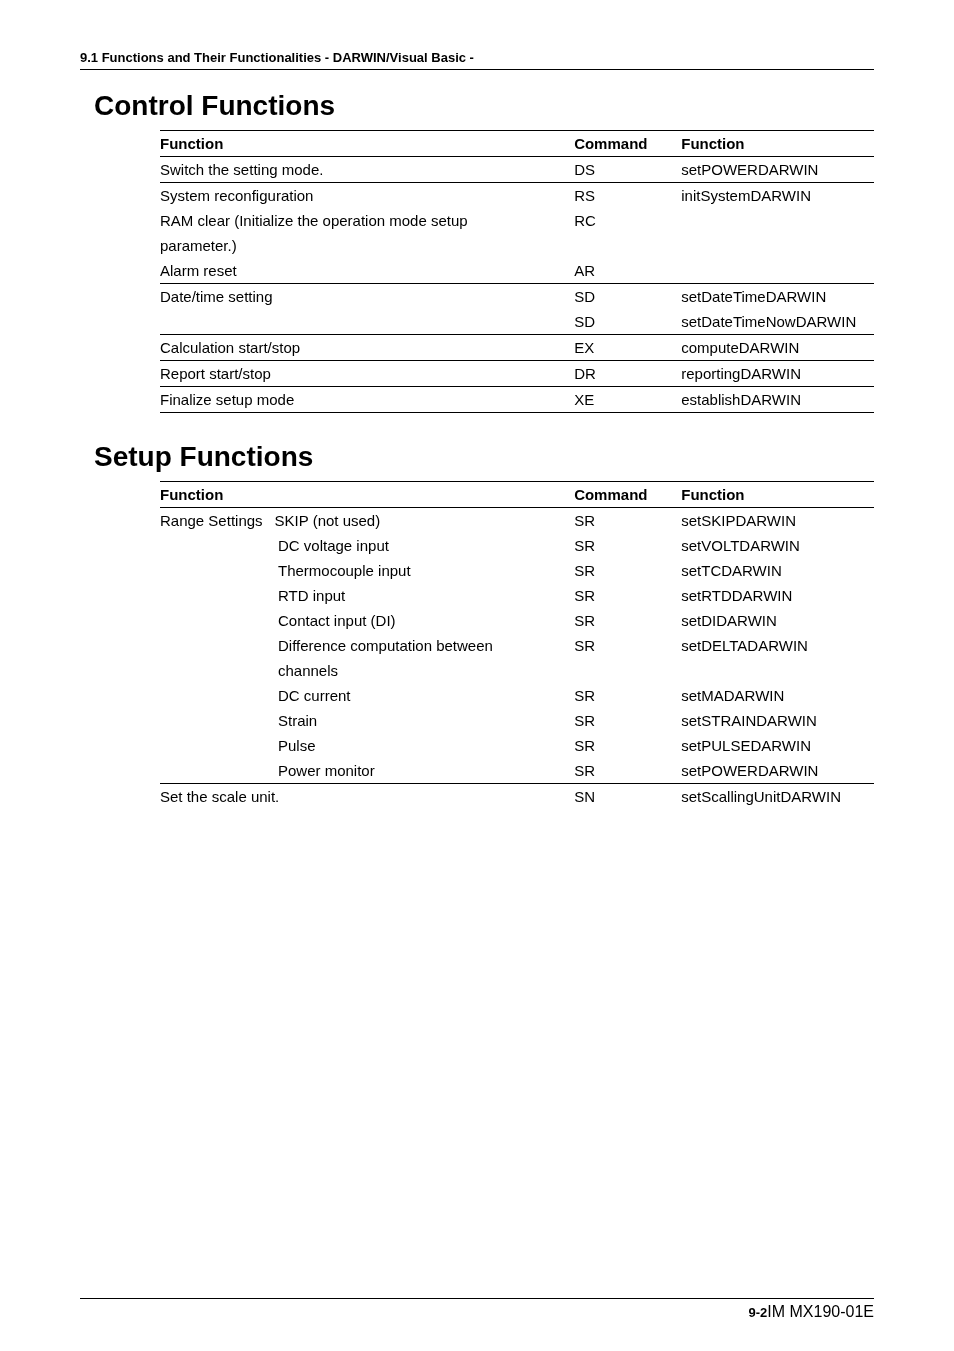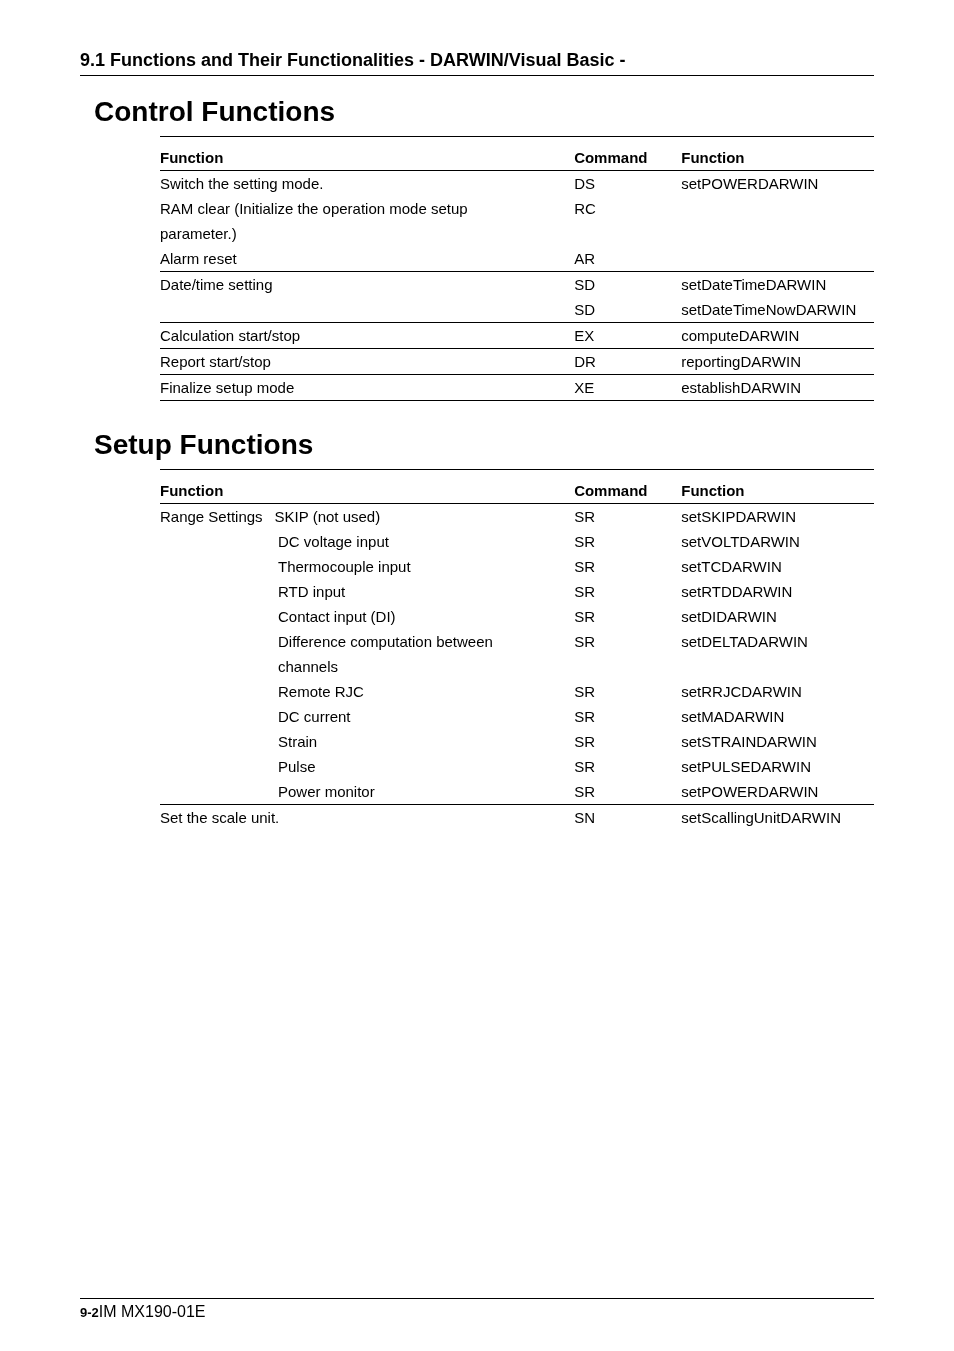--- a/index.html
+++ b/index.html
@@ -9,21 +9,21 @@
     }
     body {
       font-family: Arial, Helvetica, sans-serif;
       background: #fff;
       width: 954px;
       height: 1351px;
       position: relative;
       padding: 50px 80px 30px 80px;
     }
     .top-header-line {
-      font-size: 18px;
+      font-size: 13px;
       font-weight: bold;
       padding-bottom: 4px;
       border-bottom: 1.5px solid #000;
       margin-bottom: 20px;
     }
     .section-title {
       font-size: 28px;
       font-weight: bold;
       margin-bottom: 8px;
       margin-left: 14px;
@@ -36,21 +36,21 @@
     table {
       border-collapse: collapse;
       width: 100%;
       font-size: 15px;
     }
     th {
       text-align: left;
       font-weight: bold;
       border-top: 1.5px solid #000;
       border-bottom: 1.5px solid #000;
-      padding: 12px 8px 4px 0;
+      padding: 4px 8px 4px 0;
     }
     td {
       padding: 4px 8px 4px 0;
       vertical-align: top;
     }
     tr.sep td {
       border-top: 1px solid #000;
     }
     tr.last td {
       border-bottom: 1.5px solid #000;
@@ -62,21 +62,21 @@
       padding-left: 118px;
     }
     .footer {
       position: absolute;
       bottom: 30px;
       left: 80px;
       right: 80px;
       border-top: 1.5px solid #000;
       padding-top: 4px;
       display: flex;
-      justify-content: flex-start;
+      justify-content: flex-end;
       align-items: center;
     }
     .footer .page {
       font-size: 13px;
       font-weight: bold;
     }
     .footer .doc {
       font-size: 16px;
       font-weight: normal;
     }
@@ -96,20 +96,25 @@
         <th class="col-cmd">Command</th>
         <th class="col-fn2">Function</th>
       </tr>
     </thead>
     <tbody id="tbody1">
         <tr class="sep">
           <td>Switch the setting mode.</td>
           <td>DS</td>
           <td>setPOWERDARWIN</td>
         </tr>
+        <tr class="sep">
+          <td>System reconfiguration</td>
+          <td>RS</td>
+          <td>initSystemDARWIN</td>
+        </tr>
         <tr>
           <td>RAM clear (Initialize the operation mode setup</td>
           <td>RC</td>
           <td></td>
         </tr>
         <tr>
           <td>parameter.)</td>
           <td></td>
           <td></td>
         </tr>
@@ -188,25 +193,20 @@
           <td class="indent">Difference computation between</td>
           <td>SR</td>
           <td>setDELTADARWIN</td>
         </tr>
         <tr>
           <td class="indent">channels</td>
           <td></td>
           <td></td>
         </tr>
         <tr>
-          <td class="indent">Remote RJC</td>
-          <td>SR</td>
-          <td>setRRJCDARWIN</td>
-        </tr>
-        <tr>
           <td class="indent">DC current</td>
           <td>SR</td>
           <td>setMADARWIN</td>
         </tr>
         <tr>
           <td class="indent">Strain</td>
           <td>SR</td>
           <td>setSTRAINDARWIN</td>
         </tr>
         <tr>

